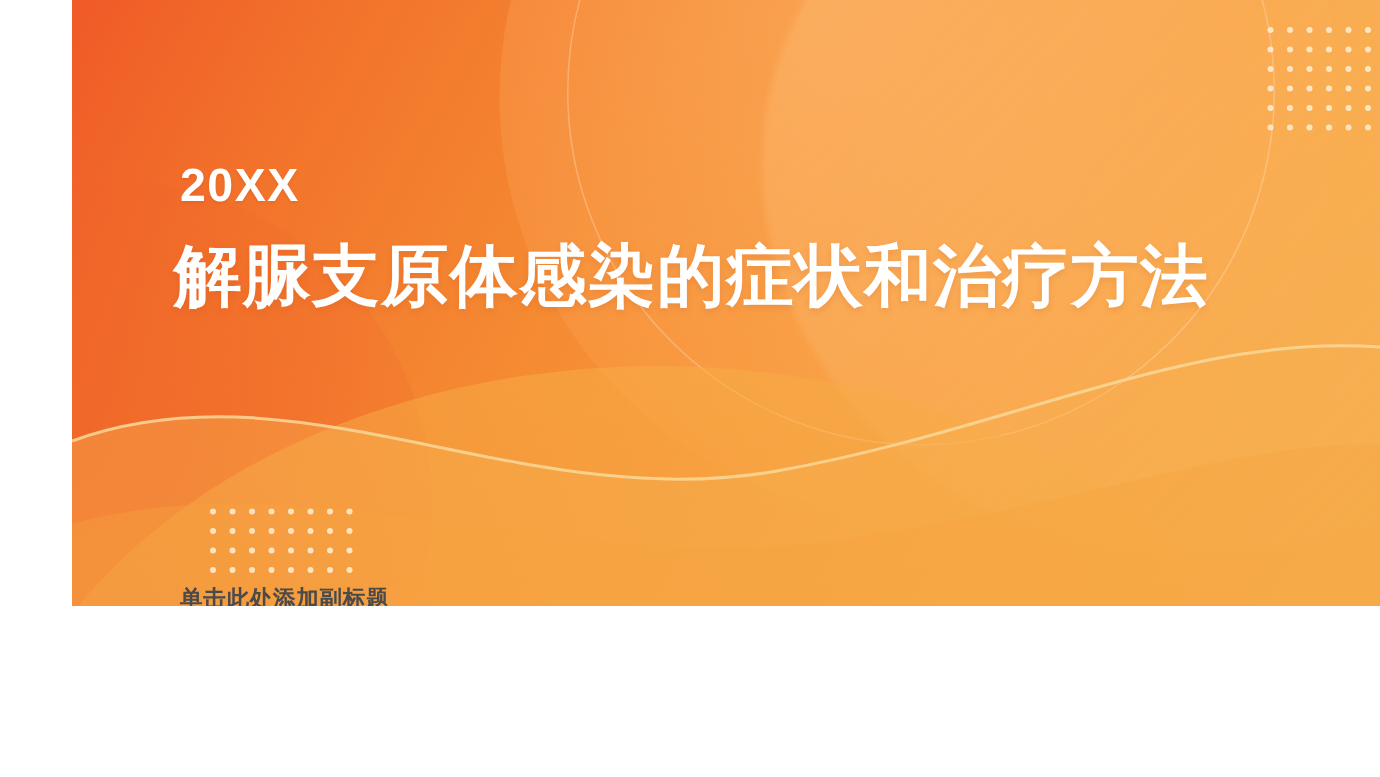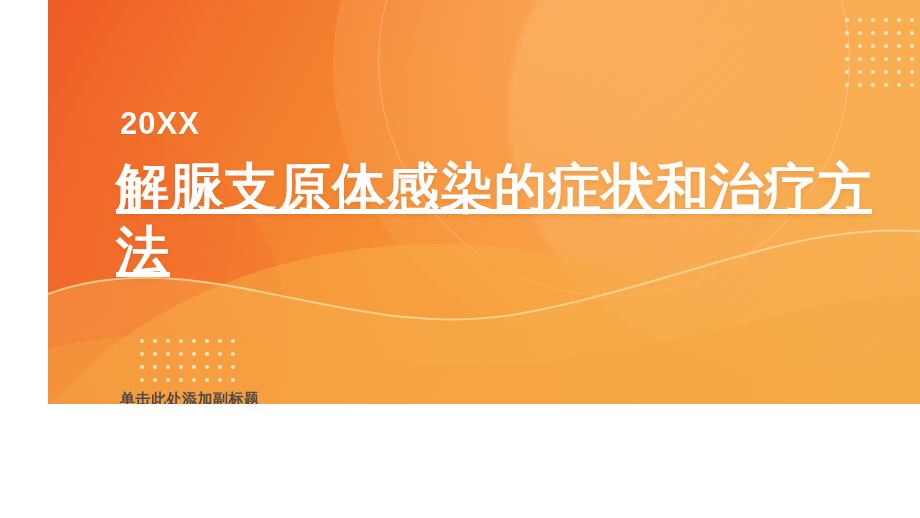--- a/index.html
+++ b/index.html
@@ -110,28 +110,27 @@
     color: #ffffff;
     font-size: 31px;
     font-weight: bold;
     letter-spacing: 1px;
     line-height: 1;
     margin: 0 0 18px 4px;
     text-shadow: 0 1px 2px rgba(180,70,20,0.18);
   }
   .title {
     color: #ffffff;
-    font-size: 53px;
+    font-size: 45px;
     font-weight: bold;
     line-height: 1.18;
     letter-spacing: 1px;
     margin: 0;
     max-width: 790px;
     text-shadow: 0 2px 4px rgba(180,70,20,0.16);
-    text-decoration: underline;
   }
   .subtitle {
     position: absolute;
     left: 72px;
     top: 390px;
     color: #4a4a4a;
     font-size: 15px;
     font-weight: bold;
     letter-spacing: 0.5px;
     z-index: 5;

